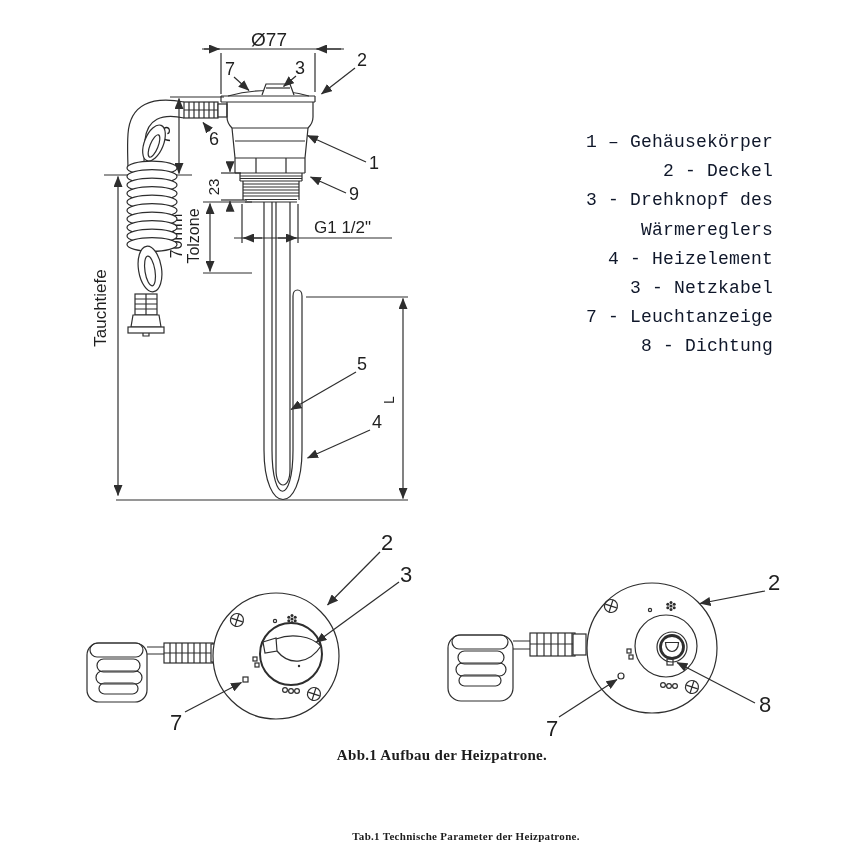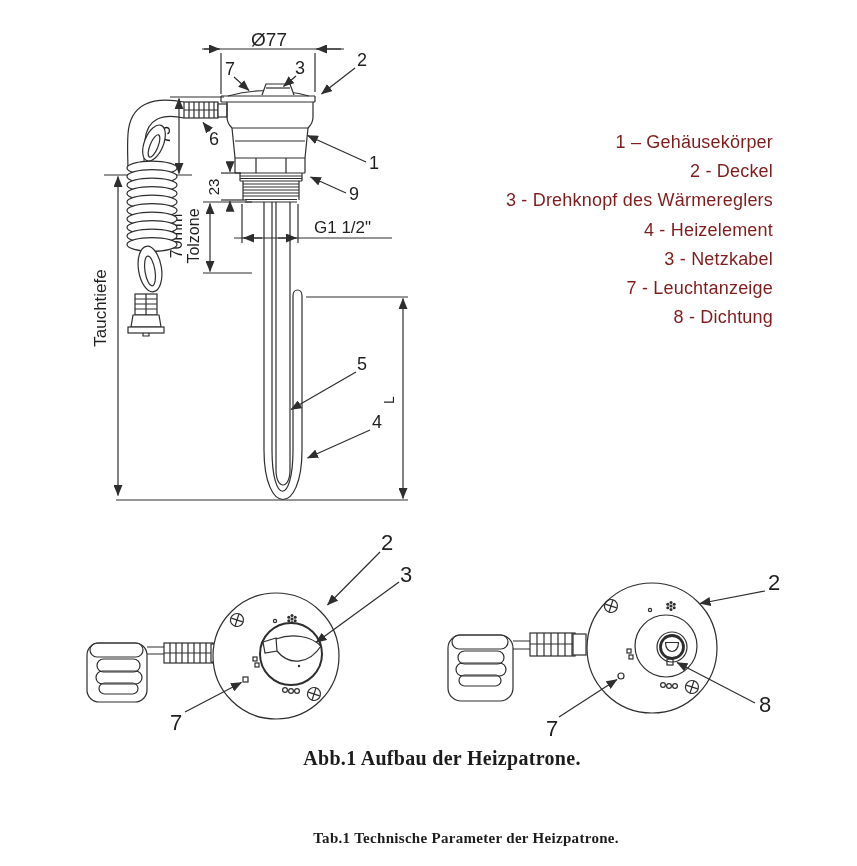--- a/index.html
+++ b/index.html
@@ -1,26 +1,26 @@
 <!DOCTYPE html>
 <html><head>
 <meta charset="utf-8">
 <style>
   html,body{margin:0;padding:0;background:#fff;}
   #page{position:relative;width:857px;height:866px;background:#ffffff;overflow:hidden;
         font-family:"Liberation Sans",sans-serif;text-align:right;}
   svg{position:absolute;left:0;top:0;}
   svg text{fill:#1f1f1f;stroke:none;font-family:"Liberation Sans",sans-serif;}
   .legend{position:absolute;left:443px;top:128px;width:330px;
-          font-family:Liberation Sans, sans-serif;font-size:18px;line-height:29.2px;
-          color:#7f1d1d;letter-spacing:.2px;}
+          font-family:Liberation Mono, monospace;font-size:18px;line-height:29.2px;
+          color:#0f172a;letter-spacing:.2px;}
   .caption{position:absolute;transform:translateX(-50%);white-space:nowrap;
            font-family:"Liberation Serif",serif;font-weight:700;color:#1c1c1c;}
-  .caption.fig{left:442px;top:747px;font-size:20px;letter-spacing:.3px;}
-  .caption.tab{left:466px;top:830px;font-size:15px;letter-spacing:.3px;}
+  .caption.fig{left:442px;top:747px;font-size:15px;letter-spacing:.3px;}
+  .caption.tab{left:466px;top:830px;font-size:11px;letter-spacing:.3px;}
 </style>
 </head>
 <body>
 
 <div id="page">
 
 <svg width="857" height="866" viewBox="0 0 857 866">
   <defs>
     <marker id="arr" markerWidth="12" markerHeight="9" refX="10.5" refY="4.5" orient="auto-start-reverse" markerUnits="userSpaceOnUse">
       <path d="M0,0 L11,4.5 L0,9 Z" fill="#2e2e2e"></path>

